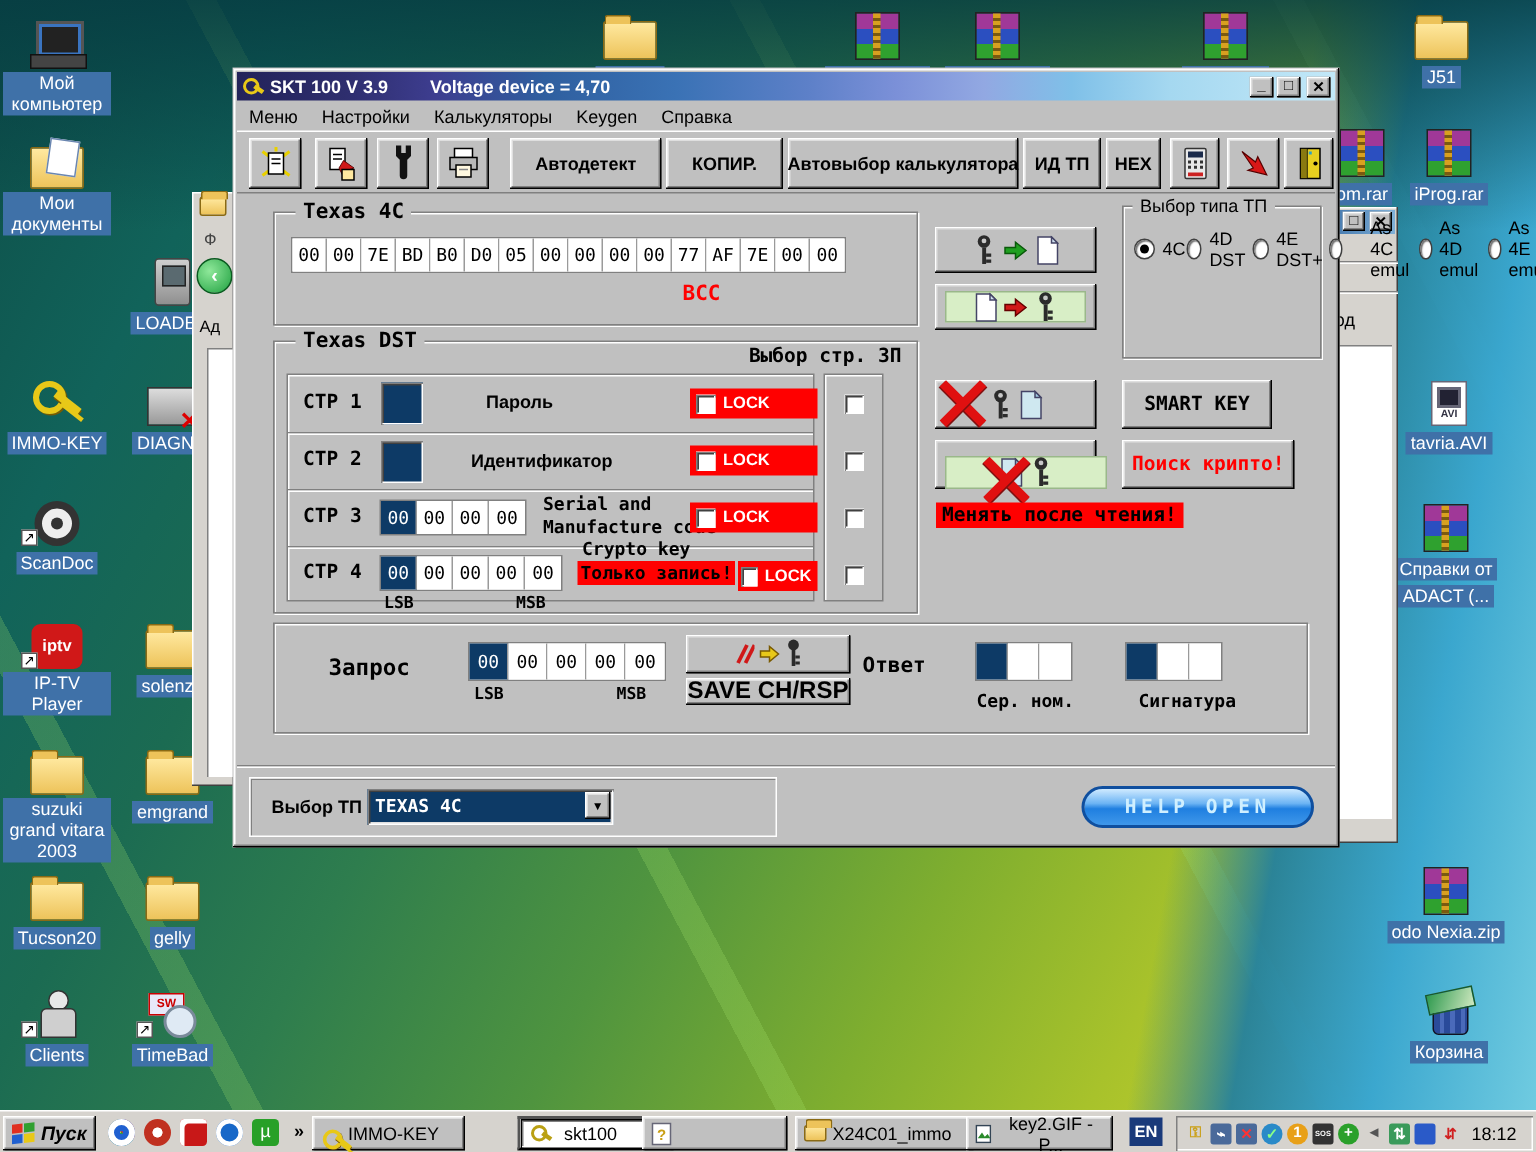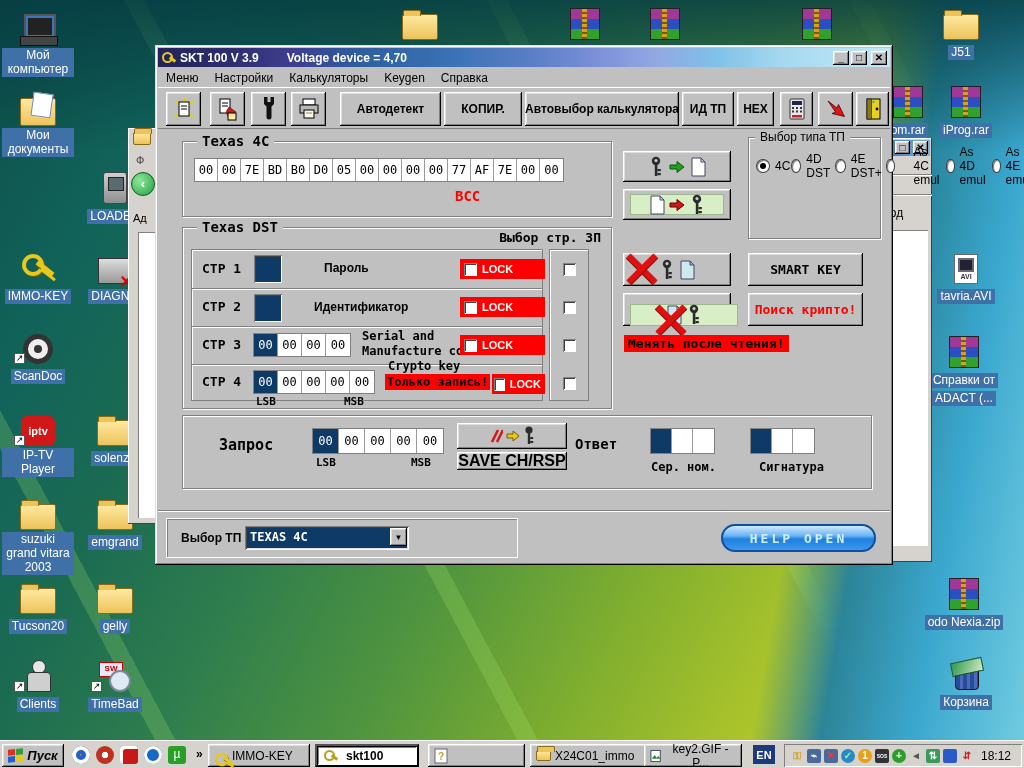--- a/index.html
+++ b/index.html
@@ -98,21 +98,21 @@
   
   .sliver { position:absolute; background:#d6d3ce; z-index:2; box-shadow: inset -1px -1px 0 #404040, inset 1px 1px 0 #fff; }
   .greenback { width:24px; height:24px; border-radius:50%; background:radial-gradient(circle at 35% 35%, #8fe89a, #1fa040); border:1px solid #0a5a20; color:#fff; font-weight:bold; text-align:center; line-height:22px; font-size:13px; }
 
   
   .taskbar { position:absolute; left:0; right:0; bottom:0; height:28px; background:#d6d3ce; border-top:1px solid #fff; z-index:10; font-size:12px; }
   .startbtn { position:absolute; left:2px; top:3px; width:62px; height:23px; display:flex; align-items:center; justify-content:center; gap:4px; font-weight:bold; font-size:13px; font-style:italic; }
   .flag { width:15px; height:13px; display:grid; grid-template-columns:1fr 1fr; gap:1px; transform:skewY(-6deg); }
   .flag i { display:block; }
   .taskbtn { position:absolute; top:3px; height:23px; display:flex; align-items:center; gap:4px; padding:0 6px; font-size:12px; }
-  .taskbtn.active { background:#fff; box-shadow: inset 1px 1px 0 #000, inset -1px -1px 0 #fff, inset 2px 2px 0 #808080; font-weight:bold; }
+  .taskbtn.active { background:#fff; box-shadow: inset 1px 1px 0 #000, inset -1px -1px 0 #fff, inset 2px 2px 0 #808080; font-weight:normal;margin-left:30px; }
   .qlicon { position:absolute; top:5px; width:18px; height:18px; border-radius:3px; }
   .tray { position:absolute; right:2px; top:3px; left:784px; height:23px; box-shadow:inset 1px 1px 0 #808080, inset -1px -1px 0 #fff; display:flex; align-items:center; gap:3px; padding:0 6px; }
   .ti { width:14px; height:14px; display:inline-flex; align-items:center; justify-content:center; font-size:10px; font-weight:bold; border-radius:2px; }
 </style>
 </head>
 <body>
 
 <div class="desktop">
 
   <div class="dicon" style="left:2px;top:8px">
@@ -576,21 +576,21 @@
             <circle cx="8" cy="5" r="4.2" fill="#2b2b2b"></circle>
             <circle cx="8" cy="4.6" r="1.6" fill="#c8c8c8"></circle>
             <rect x="6.8" y="9" width="2.6" height="11" fill="#2b2b2b"></rect>
             <rect x="9.4" y="13" width="3.4" height="2.2" fill="#2b2b2b"></rect>
             <rect x="9.4" y="17" width="3.4" height="2.2" fill="#2b2b2b"></rect>
           </svg>
         <span class="xover" style="left:24px;top:-2px"></span>
       </span>
     </button>
 
-    <button class="btn3d mono" style="position:absolute;left:590px;top:123px;width:115px;height:33px;font-size:13px">SMART KEY</button>
+    <button class="btn3d mono" style="position:absolute;left:590px;top:123px;width:100px;height:33px;font-size:13px">SMART KEY</button>
     <button class="btn3d mono" style="position:absolute;left:590px;top:163px;width:115px;height:33px;font-size:13px;color:#f00">Поиск крипто!</button>
 
     <span class="redlbl" style="position:absolute;left:466px;top:205px;font-size:13px;padding:1px 4px">Менять после чтения!</span>
 
     <div class="gb" style="left:24px;top:285px;width:690px;height:74px">
       <span class="mono" style="position:absolute;left:36px;top:20px;font-size:15px">Запрос</span>
       <div class="hexrow" style="left:130px;top:13px">
         <span class="hc w26 sel">00</span>
         <span class="hc w26">00</span>
         <span class="hc w26">00</span>

